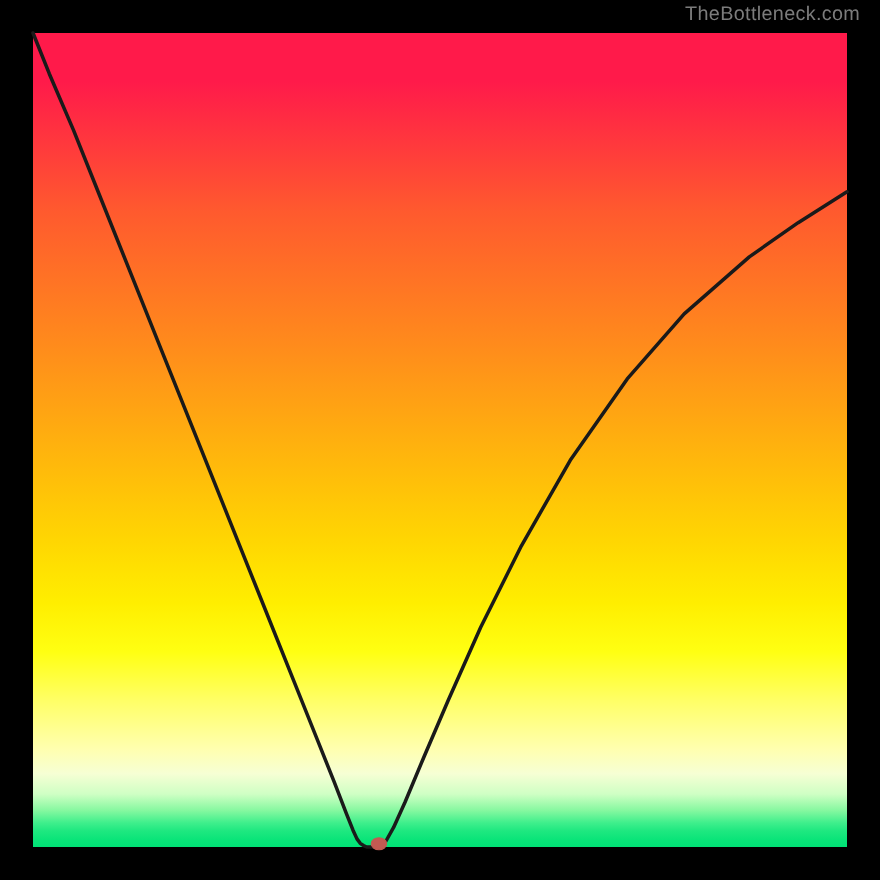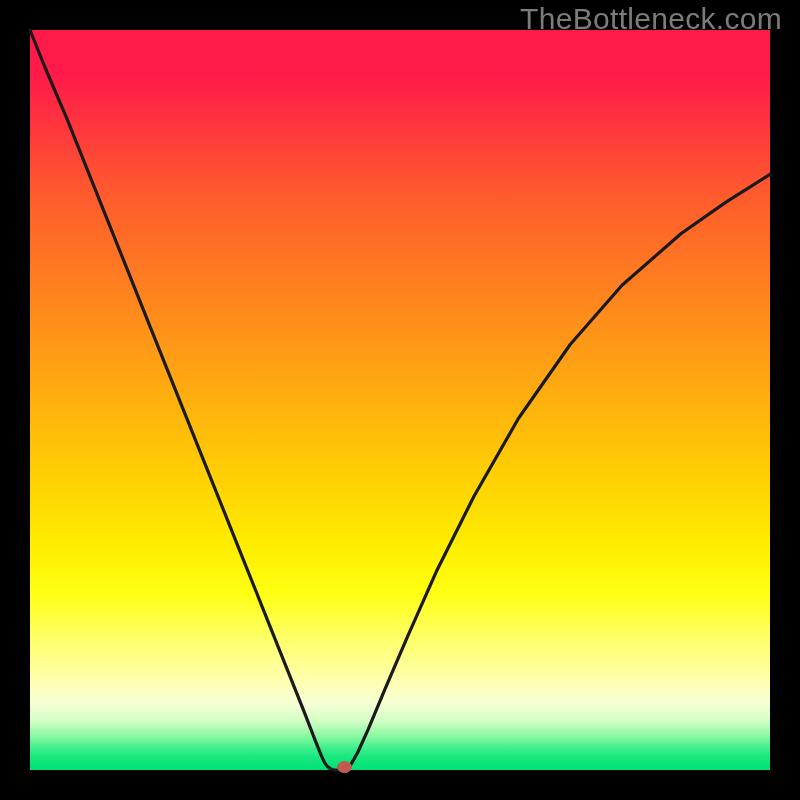--- a/index.html
+++ b/index.html
@@ -17,21 +17,21 @@
     top: 0;
     width: 800px;
     height: 800px;
     background: #000;
   }
   .watermark {
     position: absolute;
     top: 2px;
     right: 18px;
     color: #7c7c7c;
-    font-size: 30px;
+    font-size: 18px;
     font-weight: 500;
     letter-spacing: 0.3px;
     z-index: 20;
   }
   .plot {
     position: absolute;
     left: 30px;
     top: 30px;
     width: 740px;
     height: 740px;

